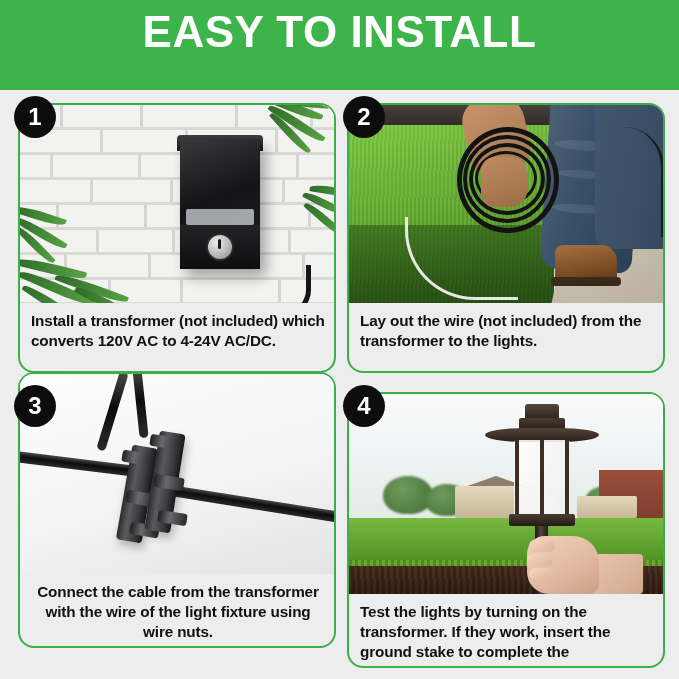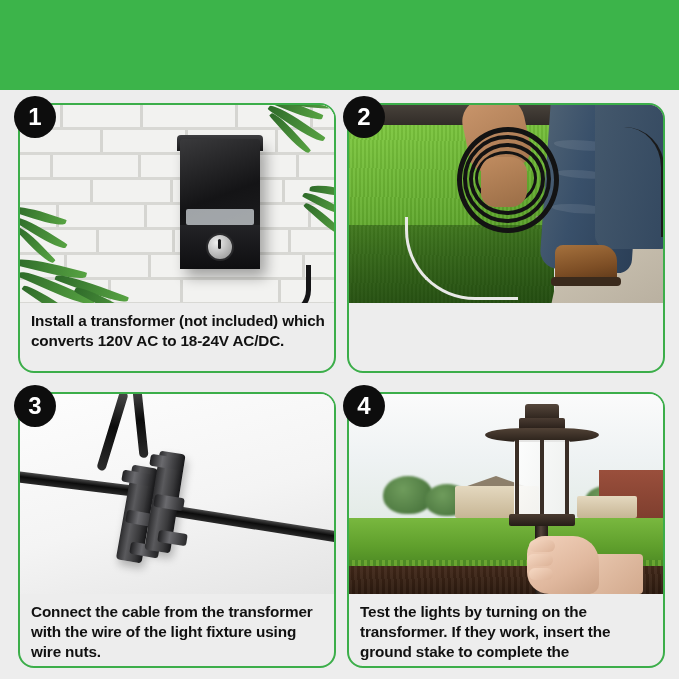--- a/index.html
+++ b/index.html
@@ -59,21 +59,21 @@
   .panel {
     position: absolute;
     border: 2px solid #3cae4a;
     border-radius: 16px;
     background: #ededed;
     box-sizing: border-box;
     overflow: hidden;
   }
   #panel-1 { left: 18px;  top: 103px; width: 318px; height: 270px; }
   #panel-2 { left: 347px; top: 103px; width: 318px; height: 270px; }
-  #panel-3 { left: 18px;  top: 392px; width: 318px; height: 276px; }
+  #panel-3 { left: 18px;  top: 372px; width: 318px; height: 276px; text-align: center; }
   #panel-4 { left: 347px; top: 392px; width: 318px; height: 276px; }
 
   .panel-photo {
     position: relative;
     width: 100%;
     height: 198px;
     overflow: hidden;
     background: #dcdcdc;
   }
   #panel-3 .panel-photo, #panel-4 .panel-photo { height: 200px; }
@@ -427,20 +427,21 @@
     border-radius: 10px 4px 4px 18px;
     z-index: 4;
   }
 </style>
 </head>
 <body>
 
 <div id="page">
 
   <div id="header-band">
+    <div id="header-title">EASY TO INSTALL</div>
   </div>
 
   <div class="panel" id="panel-1">
     <div class="panel-photo">
       <div class="brick-wall"></div>
       <div class="brick-row" style="top:0px;">
           <div class="brick-seam" style="left:40px;"></div>
           <div class="brick-seam" style="left:120px;"></div>
           <div class="brick-seam" style="left:215px;"></div>
           <div class="brick-seam" style="left:290px;"></div>
@@ -506,21 +507,21 @@
         <div class="frond-leaf" style="left:4px; top:20px; width:50px; height:8px; transform:rotate(46deg);"></div>
       </div>
       <div class="palm-frond" style="left:-4px; top:150px;">
         <div class="frond-leaf" style="left:0; top:0; width:72px; height:10px; transform:rotate(14deg);"></div>
         <div class="frond-leaf" style="left:4px; top:12px; width:80px; height:10px; transform:rotate(24deg);"></div>
         <div class="frond-leaf" style="left:8px; top:26px; width:70px; height:9px; transform:rotate(34deg);"></div>
         <div class="frond-leaf" style="left:40px; top:16px; width:76px; height:9px; transform:rotate(20deg);"></div>
         <div class="frond-leaf" style="left:60px; top:28px; width:68px; height:9px; transform:rotate(28deg);"></div>
       </div>
     </div>
-    <div class="panel-caption">Install a transformer (not included) which converts 120V AC to 18-24V AC/DC.</div>
+    <div class="panel-caption">Install a transformer (not included) which converts 120V AC to 4-24V AC/DC.</div>
   </div>
 
   <div class="panel" id="panel-2">
     <div class="panel-photo">
       <div class="p2-sky"></div>
       <div class="p2-grass"></div>
       <div class="p2-grass-shadow"></div>
       <div class="p2-pavement"></div>
       <div class="p2-pavement-line"></div>
       <div class="p2-leg">
@@ -533,20 +534,21 @@
       <div class="p2-boot-sole"></div>
       <div class="p2-wire-right"></div>
       <div class="p2-arm"></div>
       <div class="p2-coil"></div>
       <div class="p2-coil c2"></div>
       <div class="p2-coil c3"></div>
       <div class="p2-coil c4"></div>
       <div class="p2-hand"></div>
       <div class="p2-wire-out"></div>
     </div>
+    <div class="panel-caption">Lay out the wire (not included) from the transformer to the lights.</div>
   </div>
 
   <div class="panel" id="panel-3">
     <div class="panel-photo">
       <div class="p3-bg"></div>
 
       <div class="p3-cable" style="left:-12px; top:86px; width:160px; height:11px; transform:rotate(7deg);"></div>
       <div class="p3-cable" style="left:150px; top:126px; width:190px; height:11px; transform:rotate(9deg);"></div>
 
       <div class="p3-cable" style="left:88px; top:-4px; width:9px; height:82px; transform:rotate(17deg); border-radius:5px;"></div>

